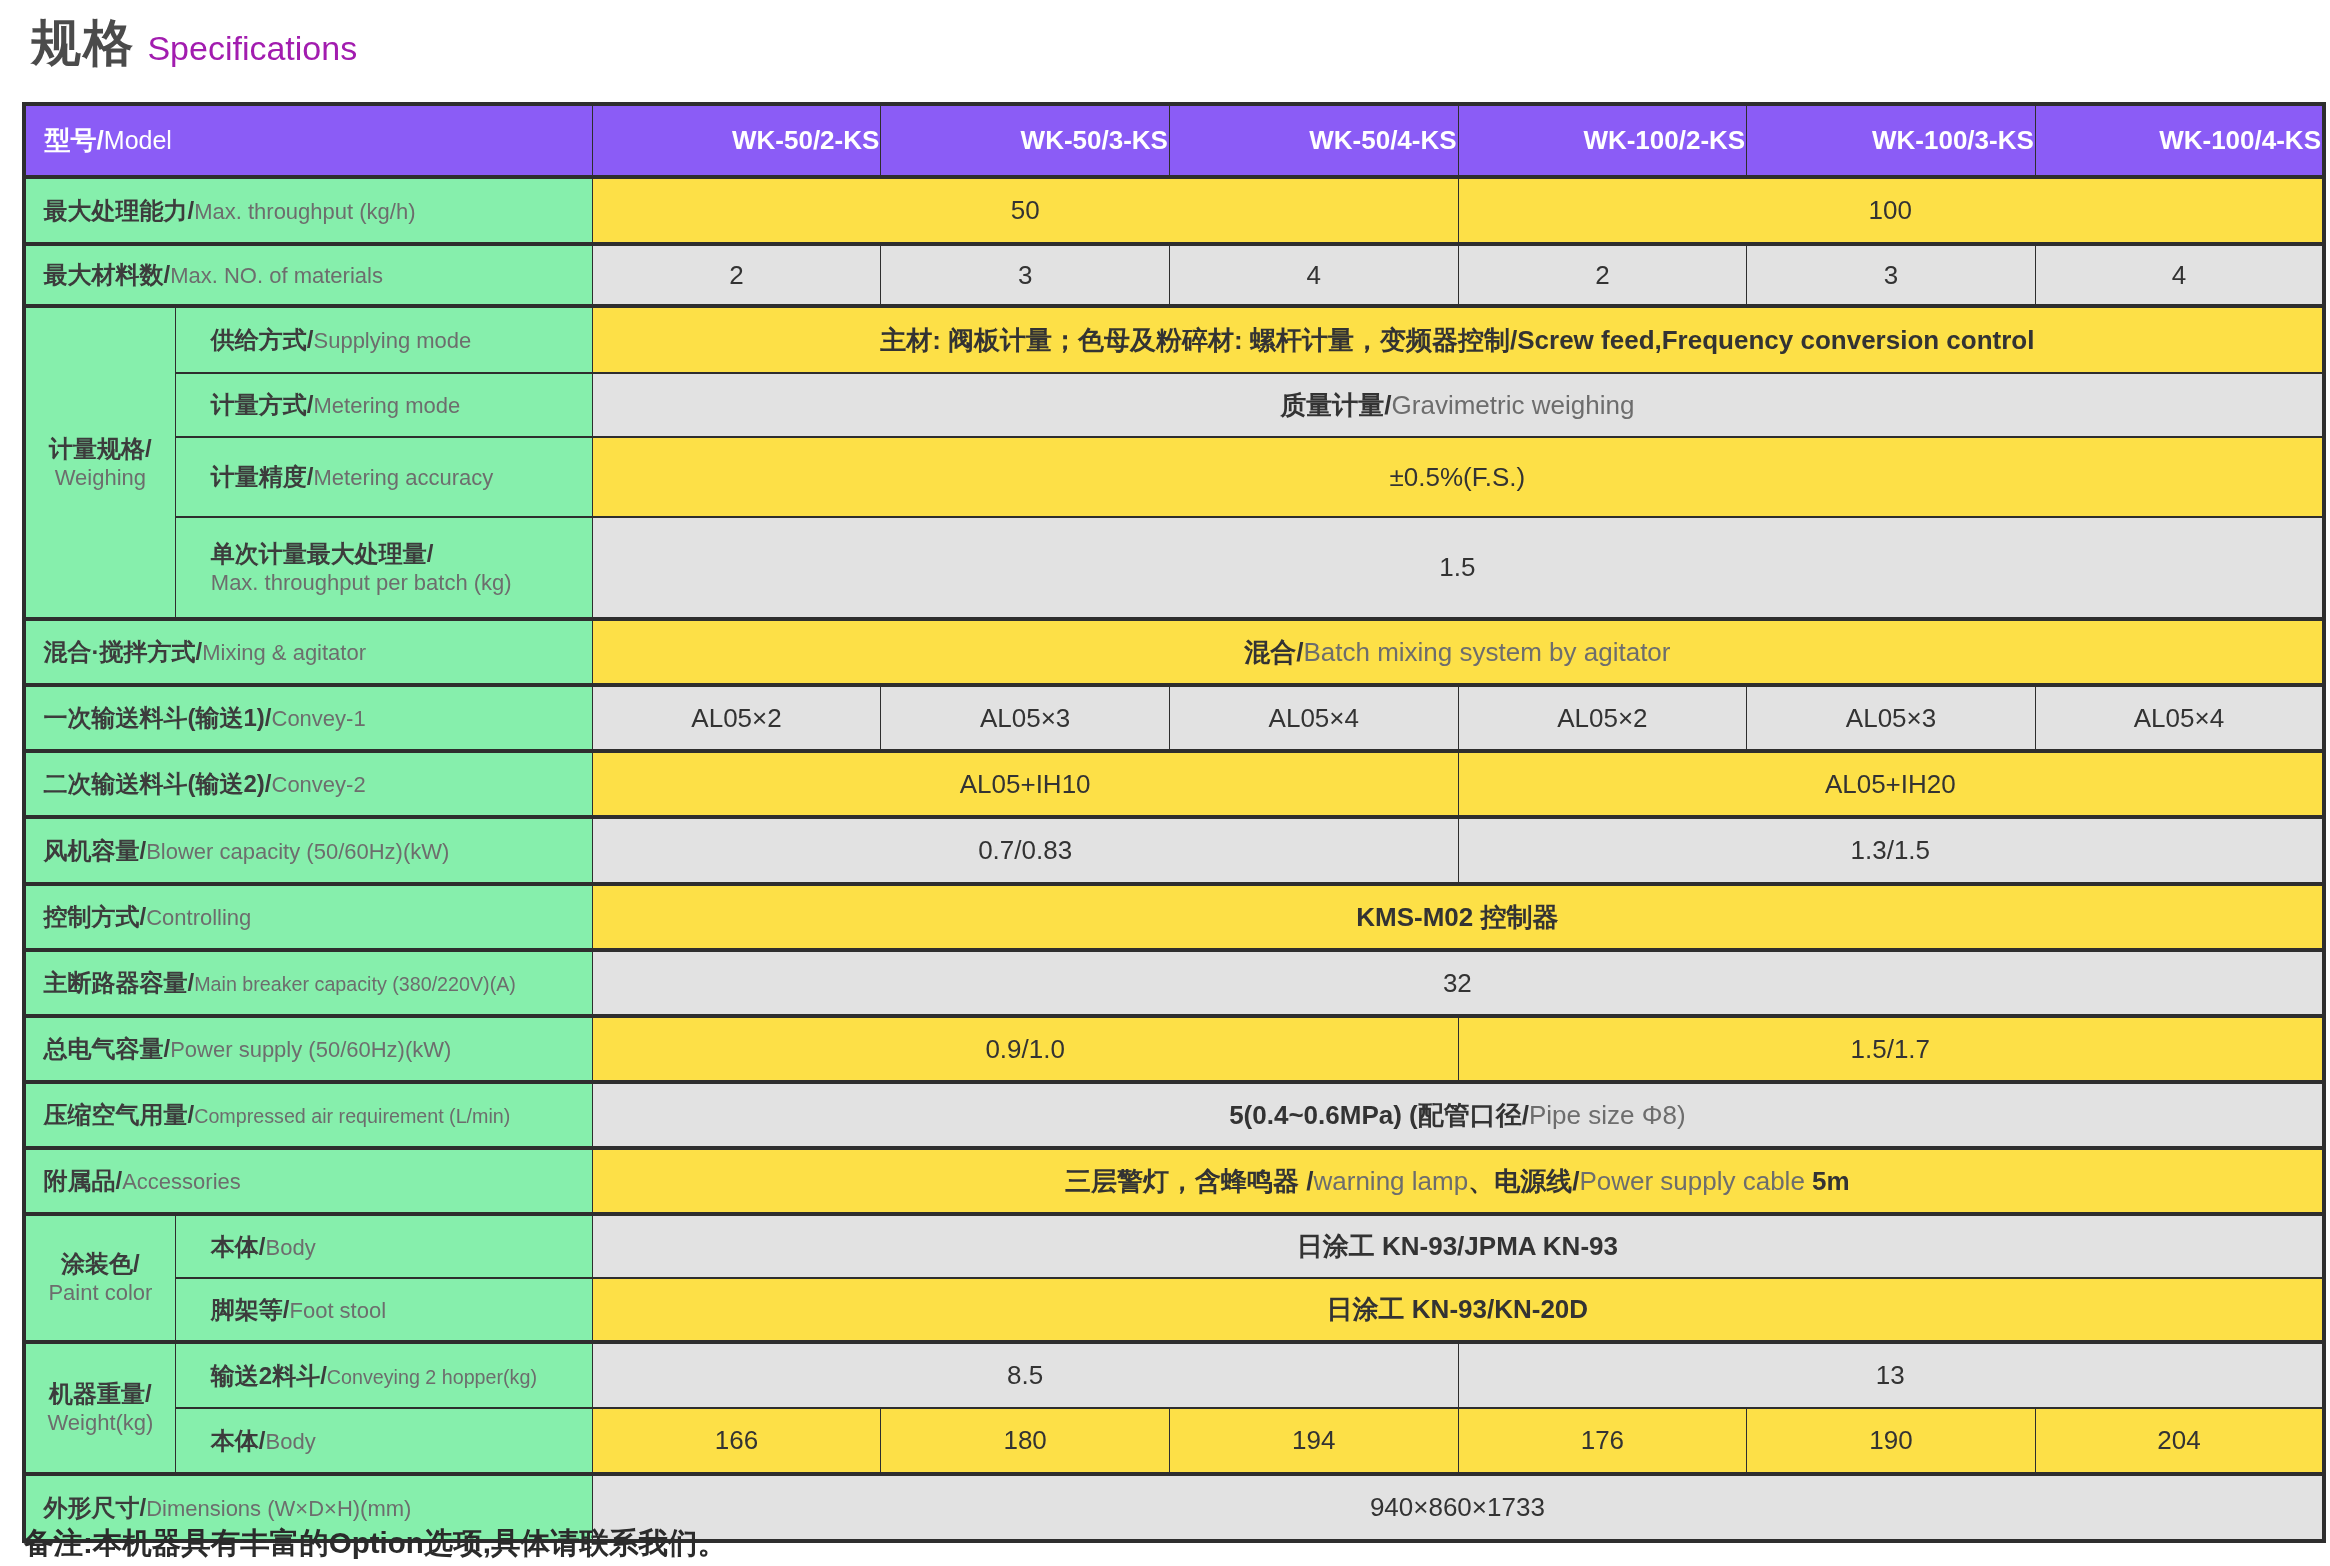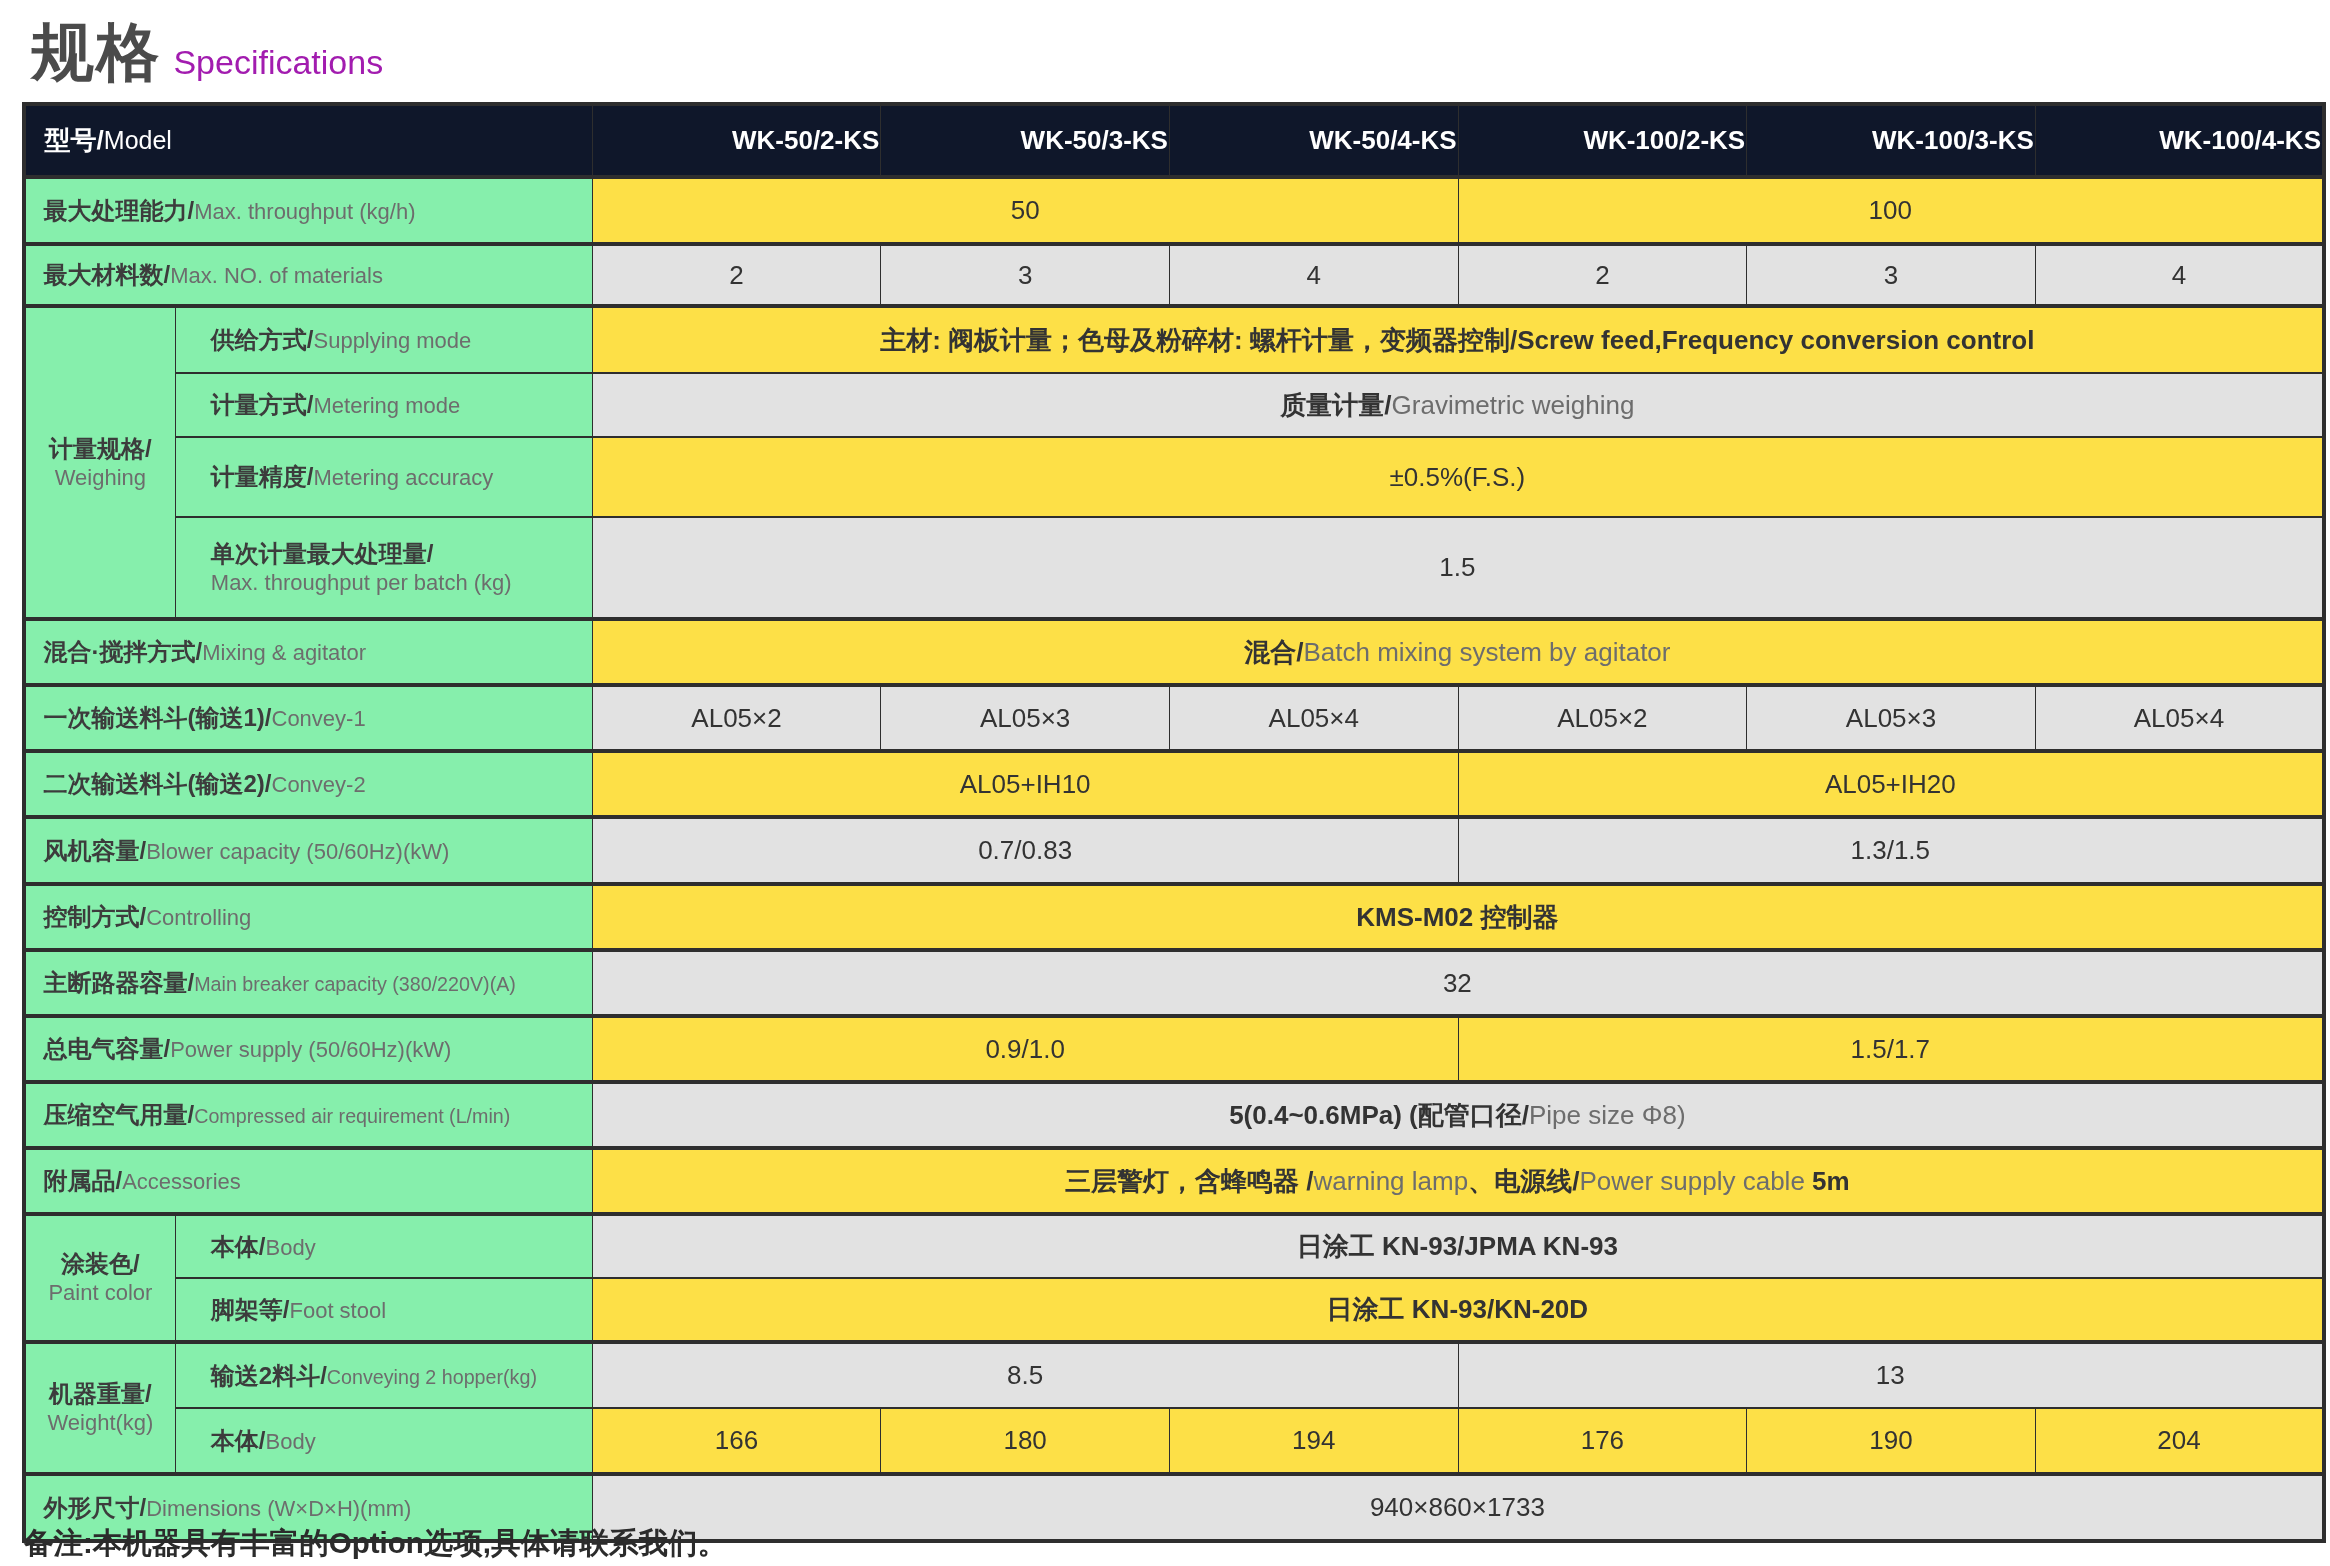--- a/index.html
+++ b/index.html
@@ -3,39 +3,39 @@
 <meta charset="utf-8">
 <style>
   html,body{margin:0;padding:0;}
   body{
     width:2330px;height:1566px;position:relative;background:#ffffff;
     font-family:"Liberation Sans","DejaVu Sans",sans-serif;
     -webkit-font-smoothing:antialiased;
   }
   
   .page-title{position:absolute;left:31px;top:9.8px;white-space:nowrap;}
-  .page-title .t-zh{font-size:63px;font-weight:bold;color:#4b4b4b;letter-spacing:2.2px;}
+  .page-title .t-zh{font-size:50px;font-weight:bold;color:#4b4b4b;letter-spacing:2.2px;}
   .page-title .t-en{font-size:34px;font-weight:normal;color:#a21caf;margin-left:12px;}
 
   
   table.spec{
     position:absolute;left:22px;top:102px;width:2304px;
     border-collapse:collapse;table-layout:fixed;
     border:4.9px solid #2e2e2e;
   }
   table.spec td{
     border:1.6px solid #2e2e2e;
     border-top-width:2.2px;border-bottom-width:2.2px;
     vertical-align:middle;
     overflow:hidden;
   }
   tr.major > td{border-top-width:4.9px;}
 
   
-  tr.hdr td{background:#0f172a;color:#ffffff;height:67px;}
+  tr.hdr td{background:#8b5cf6;color:#ffffff;height:67px;}
   td.h-label{text-align:left;padding-left:18.6px;}
   td.h-label .zh{color:#ffffff;font-weight:bold;font-size:26px;}
   td.h-label .en{color:#ffffff;font-weight:normal;font-size:25px;}
   td.h-model{text-align:right;font-size:26px;font-weight:bold;}
 
   
   td.lab,td.sub,td.grp{background:#86efac;}
   td.lab{text-align:left;padding-left:17.5px;padding-right:4.4px;}
   td.sub{text-align:left;padding-left:35px;padding-right:4.4px;}
   td.grp{text-align:center;padding:0 3.3px;}

